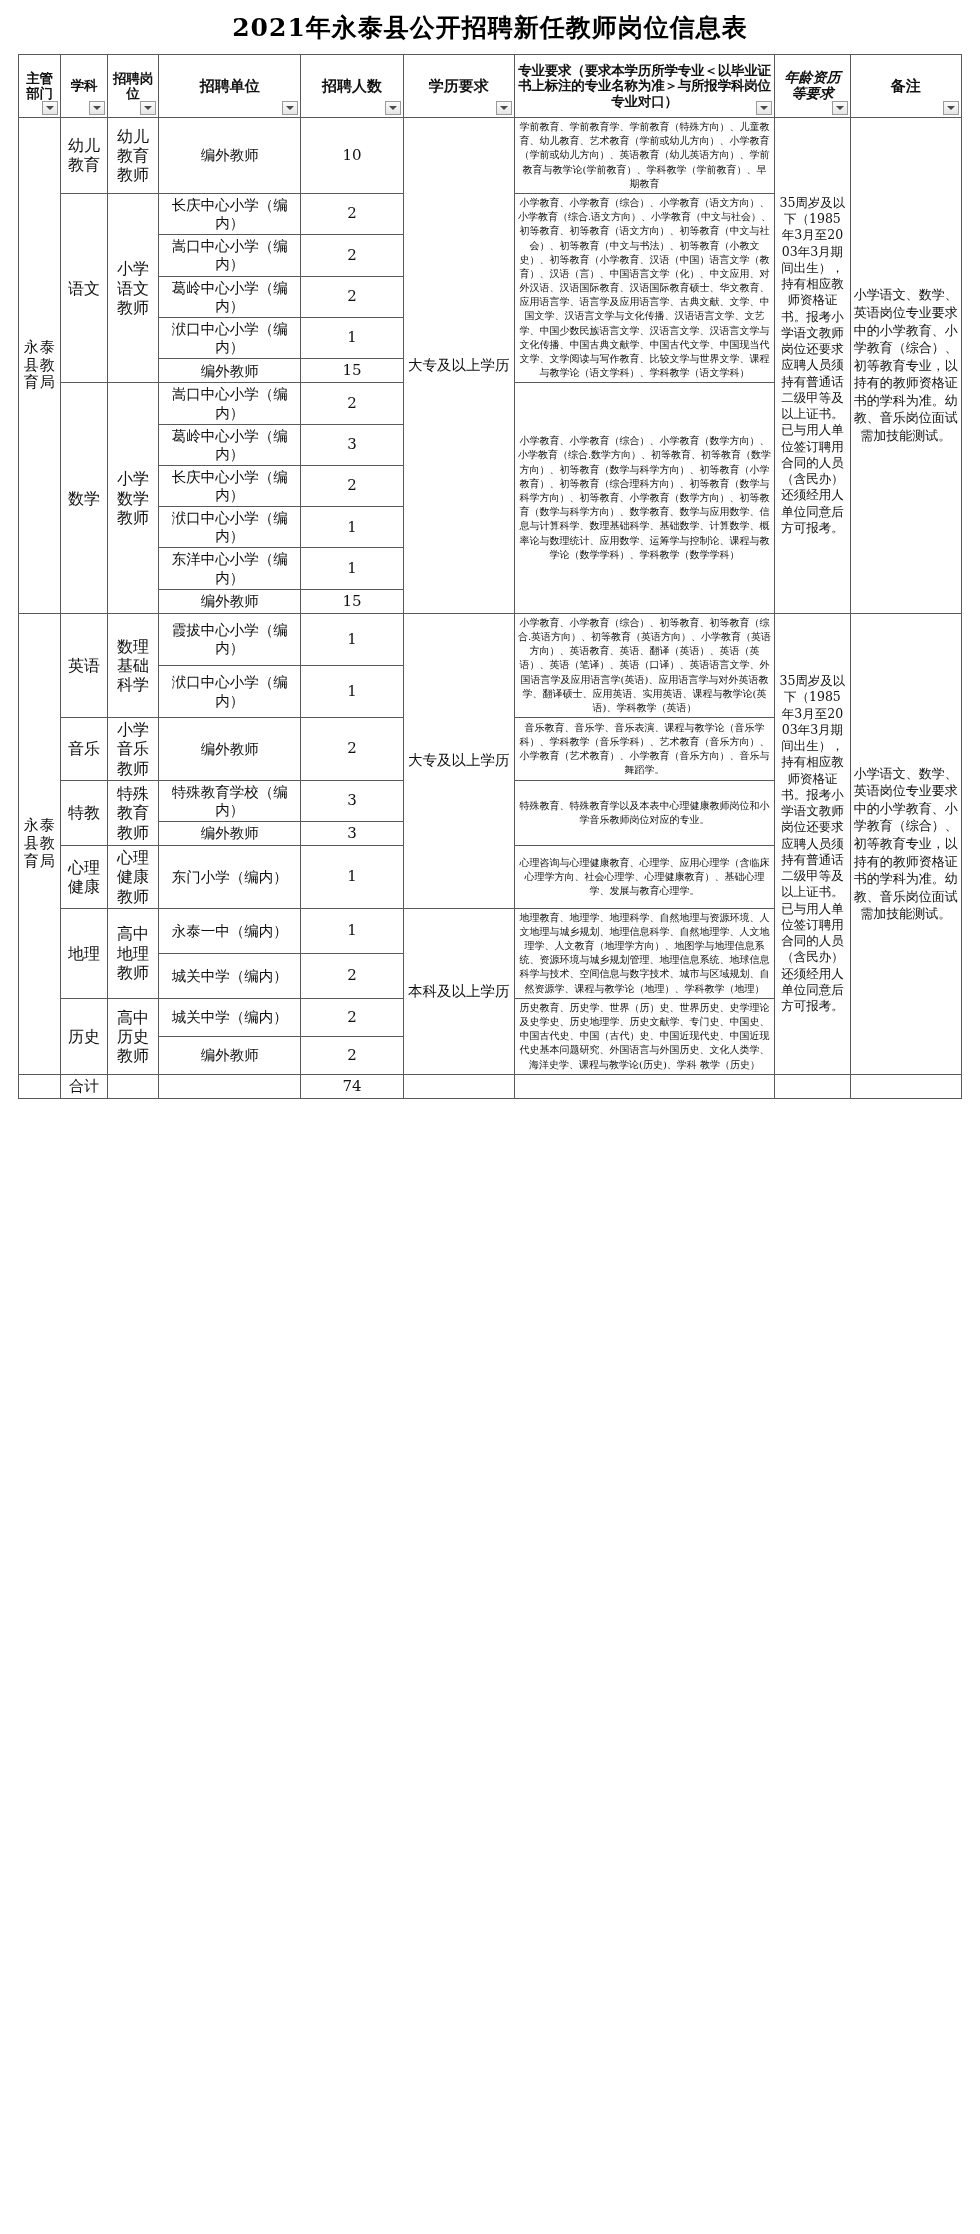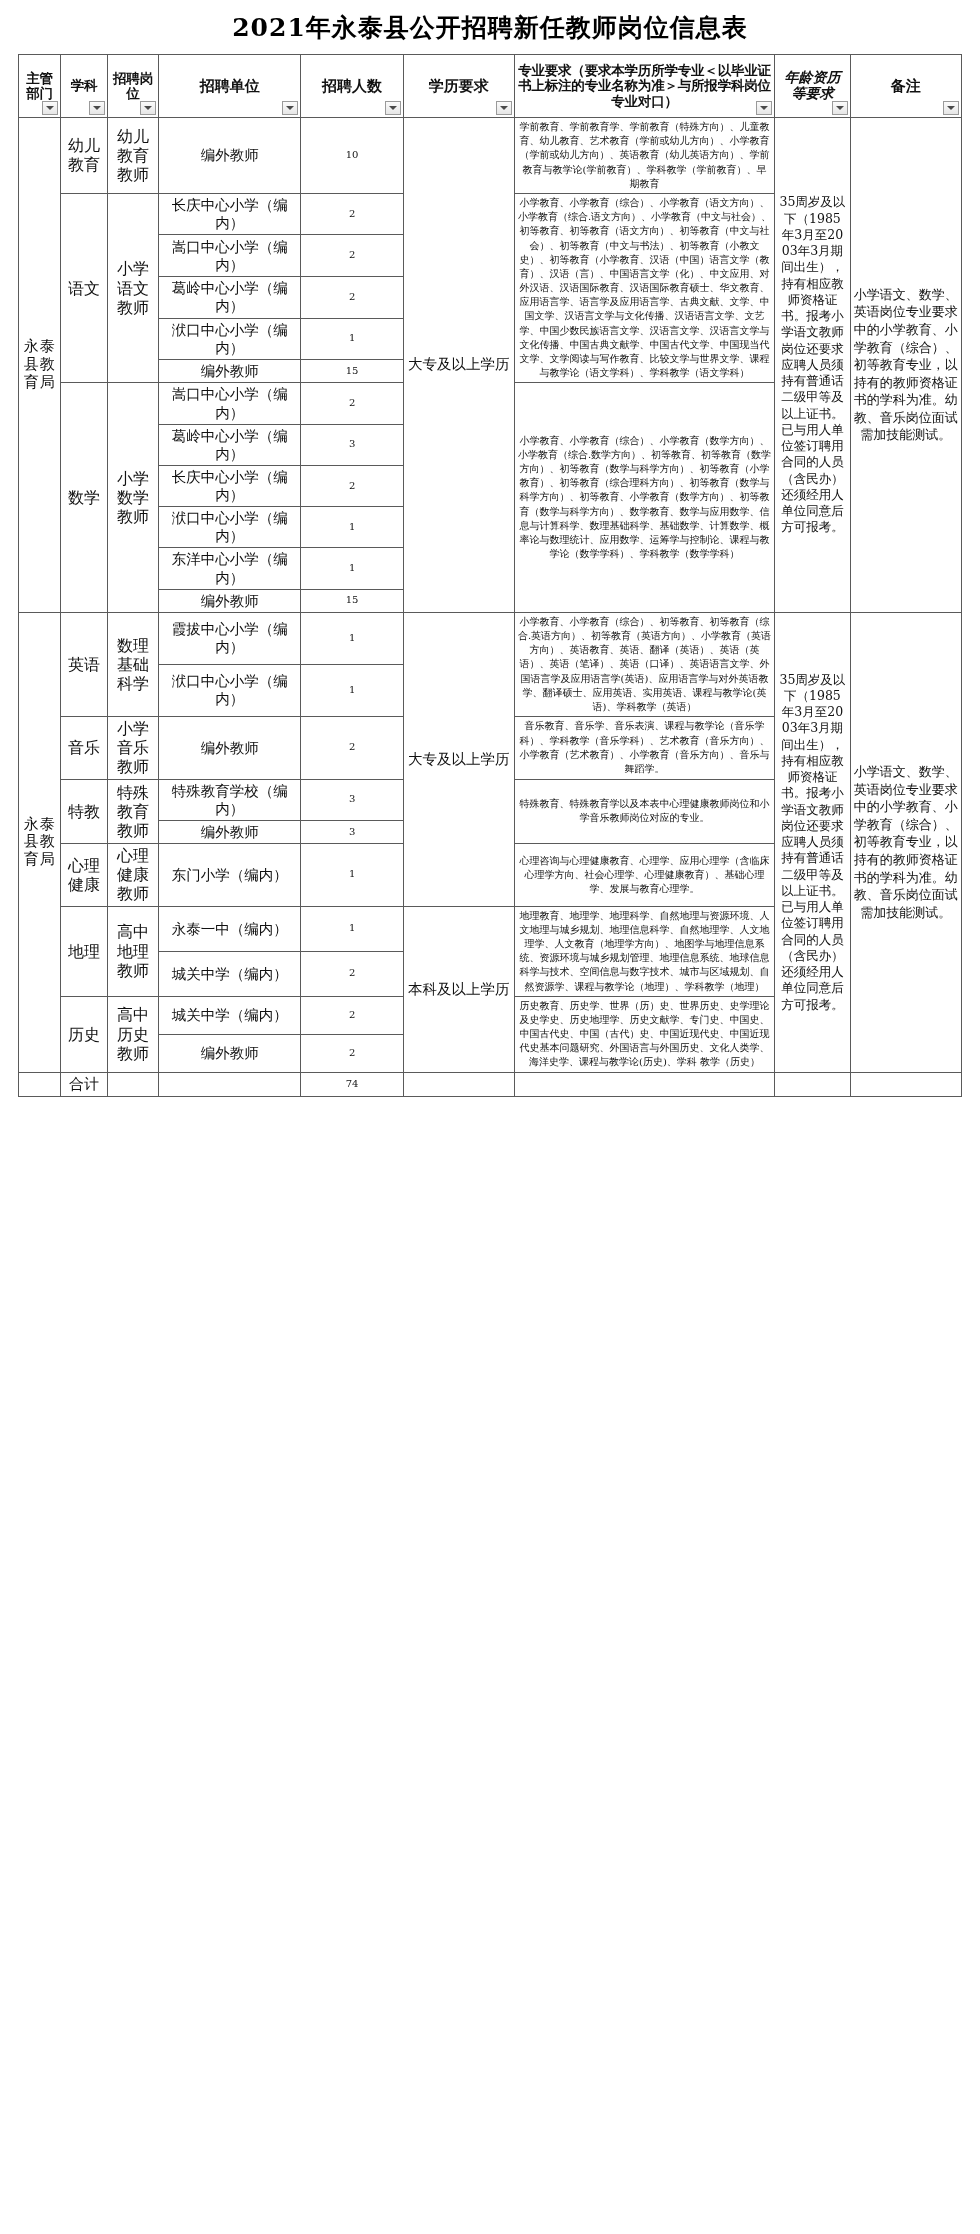--- a/index.html
+++ b/index.html
@@ -113,21 +113,21 @@
     font-size: 16px;
     line-height: 1.2;
     word-break: break-all;
   }
   td.unit {
     font-size: 14.5px;
     line-height: 1.25;
   }
   td.num {
     font-family: "DejaVu Serif", "Liberation Serif", serif;
-    font-size: 10px;
+    font-size: 15px;
   }
   td.edu {
     font-size: 14.5px;
     line-height: 1.3;
   }
   td.major {
     font-size: 10px;
     line-height: 1.42;
     text-align: justify;
     text-align-last: center;

